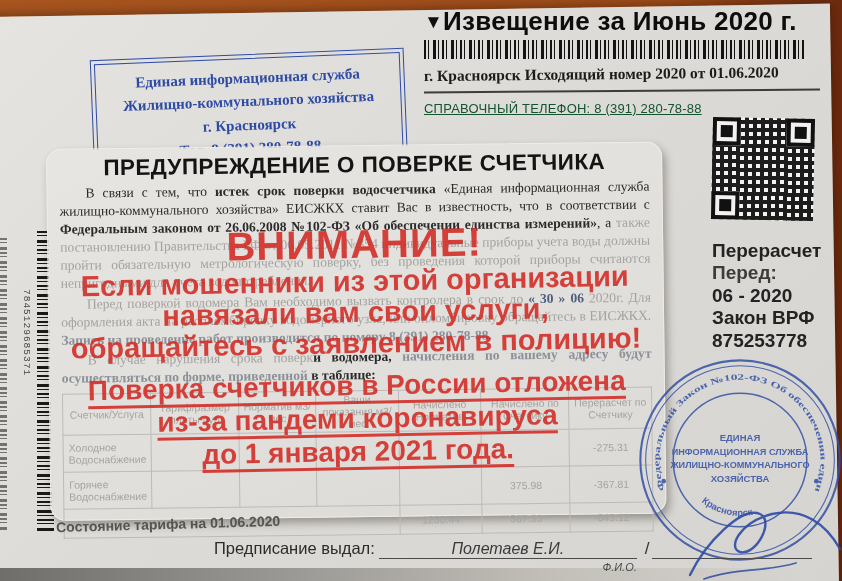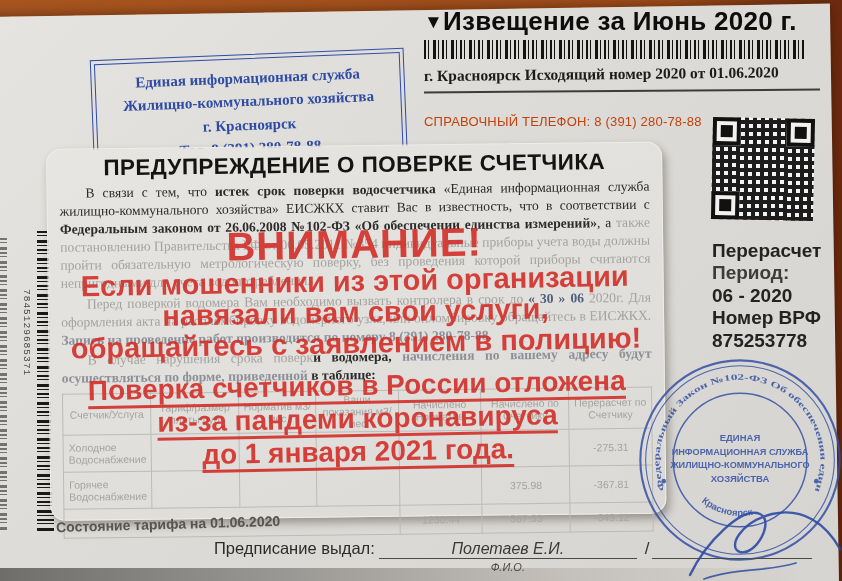--- a/index.html
+++ b/index.html
@@ -23,21 +23,21 @@
 
   
   .header{position:absolute;left:424px;top:6px;width:400px;}
   .hdr-title{font-size:26px;font-weight:bold;color:#0d0d0d;letter-spacing:.3px;white-space:nowrap;}
   .hdr-title .arrow{font-size:19px;vertical-align:2px;}
   .barcode-h{margin-top:3px;height:19px;width:382px;
      background:repeating-linear-gradient(90deg,#131313 0 2px,transparent 2px 4px,#131313 4px 5px,transparent 5px 9px,#131313 9px 12px,transparent 12px 14px,#131313 14px 15px,transparent 15px 18px);}
   .origin{margin-top:6px;font-family:"Liberation Serif",serif;font-weight:bold;
           font-size:15.5px;color:#1c1c1c;transform:rotate(-0.6deg);}
   .hdr-rule{margin-top:7px;border-top:2px solid #3c3c3c;width:396px;transform:rotate(-0.4deg);}
-  .phone{margin-top:22px;font-size:13px;color:#c2410c;letter-spacing:.2px;}
+  .phone{margin-top:9px;font-size:13px;color:#14532d;letter-spacing:.2px;text-decoration:underline;}
 
   
   .qr{position:absolute;left:712px;top:118px;width:102px;height:102px;background:#f2f1ef;
       background-image:repeating-linear-gradient(0deg,#1c1c1c 0 4px,transparent 4px 8px),
                        repeating-linear-gradient(90deg,#1c1c1c 0 4px,#f2f1ef 4px 8px);
       transform:rotate(1.2deg);}
   .qr .fnd{position:absolute;width:20px;height:20px;border:4px solid #111;background:#f2f1ef;}
   .qr .fnd::after{content:"";position:absolute;left:4px;top:4px;width:12px;height:12px;background:#111;}
   .qr .f1{left:0;top:0}.qr .f2{right:0;top:0}.qr .f3{left:0;bottom:0}
 
@@ -93,21 +93,21 @@
   .stamp{position:absolute;left:634px;top:354px;width:212px;height:212px;opacity:.85;z-index:20;}
 
   
   .tariff{position:absolute;left:56px;top:516px;font-size:14px;font-weight:bold;
           color:#55544f;transform:rotate(-1.6deg);}
   .issued{position:absolute;left:214px;top:539px;font-size:16.5px;color:#2c2c2c;z-index:25;}
   .issued-label{display:inline-block;}
   .sig-line{display:inline-block;position:relative;width:258px;border-bottom:1.5px solid #4a4a4a;
             text-align:center;vertical-align:bottom;margin-left:4px;font-style:italic;}
   .sig-name{font-size:16px;color:#3a3a3a;}
-  .fio{position:absolute;left:0;right:0;top:22px;text-align:center;font-size:11px;color:#4a4a4a;}
+  .fio{position:absolute;left:0;right:0;top:22px;text-align:right;font-size:11px;color:#4a4a4a;}
   .slash{display:inline-block;margin-left:8px;font-size:17px;color:#333;}
   .sig-line2{display:inline-block;width:160px;border-bottom:1.5px solid #4a4a4a;vertical-align:bottom;margin-left:2px;}
 
   .signature-svg{position:absolute;inset:0;z-index:40;pointer-events:none;}
 
   .bottom-shade{position:absolute;left:0;bottom:0;width:100%;height:13px;z-index:45;
      background:linear-gradient(90deg,rgba(42,42,40,.62) 0%,rgba(60,58,54,.4) 35%,rgba(90,75,60,.18) 65%,rgba(0,0,0,0) 95%);}
 </style>
 </head>
 <body>
@@ -133,23 +133,23 @@
   </div>
 
   <div class="qr">
     <div class="fnd f1"></div>
     <div class="fnd f2"></div>
     <div class="fnd f3"></div>
   </div>
 
   <div class="info">
     <div>Перерасчет</div>
-    <div class="period-label">Период:</div>
+    <div class="period-label">Перед:</div>
     <div>06 - 2020</div>
-    <div>Номер ВРФ</div>
+    <div>Закон ВРФ</div>
     <div>875253778</div>
   </div>
 
   <div class="vbc-edge"></div>
   <div class="vbc-wrap">
     <div class="vbc"></div>
     <div class="vbc-num">7845129685371</div>
   </div>
 
   <div class="sheet">

